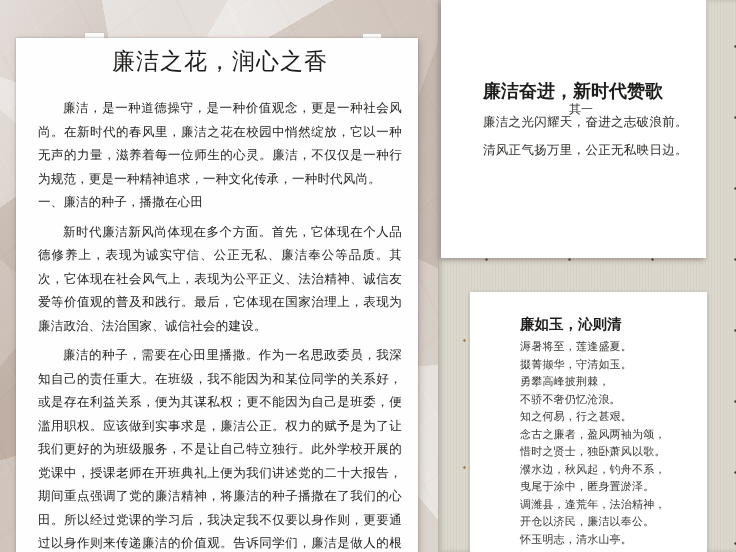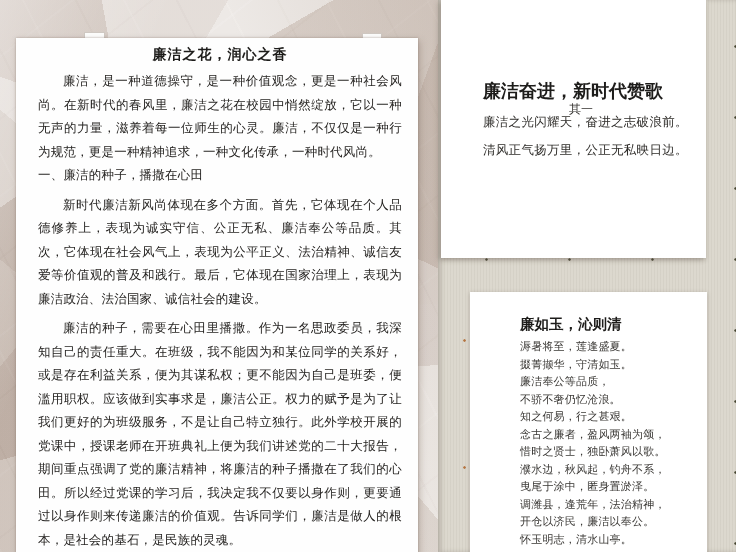--- a/index.html
+++ b/index.html
@@ -41,23 +41,23 @@
   }
   .tab-a{left:84px;top:32px;width:19px;height:8px;}
   .tab-b{left:362px;top:33px;width:18px;height:7px;}
   .doc-left{
     position:absolute;left:16px;top:38px;width:402px;height:540px;
     background:#fefefe;box-sizing:border-box;
     padding:8px 16px 0 22px;
     box-shadow:0 0 2px rgba(120,100,90,.5), 2px 3px 7px rgba(120,100,90,.35);
   }
   .doc-left h1{
-    margin:0 0 6px 0;text-align:center;
+    margin:0 0 20px 0;text-align:center;
     font-family:"Liberation Sans","DejaVu Sans",sans-serif;
-    font-size:14px;font-weight:bold;letter-spacing:1px;color:#1d1c1a;
+    font-size:23px;font-weight:normal;letter-spacing:1px;color:#1d1c1a;
   }
   .doc-left p{
     margin:0;font-size:12.5px;line-height:23.5px;text-align:justify;
     letter-spacing:.2px;color:#262422;
   }
   .doc-left p.indent{text-indent:2em;}
   .doc-left p.gap{margin-top:6px;}
   
   .doc-top-right{
     position:absolute;left:441px;top:0;width:265px;height:258px;
@@ -121,21 +121,21 @@
         <div class="verse-line">清风正气扬万里，公正无私映日边。</div>
       </div>
     </div>
   </div>
 
   <div class="doc-bottom-right">
     <h3>廉如玉，沁则清</h3>
     <div>
       <div class="poem-line">溽暑将至，莲逢盛夏。</div>
       <div class="poem-line">掇菁撷华，守清如玉。</div>
-      <div class="poem-line">廉洁奉公等品质，</div>
+      <div class="poem-line">勇攀高峰披荆棘，</div>
       <div class="poem-line">不骄不奢仍忆沧浪。</div>
       <div class="poem-line">知之何易，行之甚艰。</div>
       <div class="poem-line">念古之廉者，盈风两袖为颂，</div>
       <div class="poem-line">惜时之贤士，独卧萧风以歌。</div>
       <div class="poem-line">濮水边，秋风起，钓舟不系，</div>
       <div class="poem-line">曳尾于涂中，匿身置淤泽。</div>
       <div class="poem-line">调潍县，逢荒年，法治精神，</div>
       <div class="poem-line">开仓以济民，廉洁以奉公。</div>
       <div class="poem-line">怀玉明志，清水山亭。</div>
     </div>

